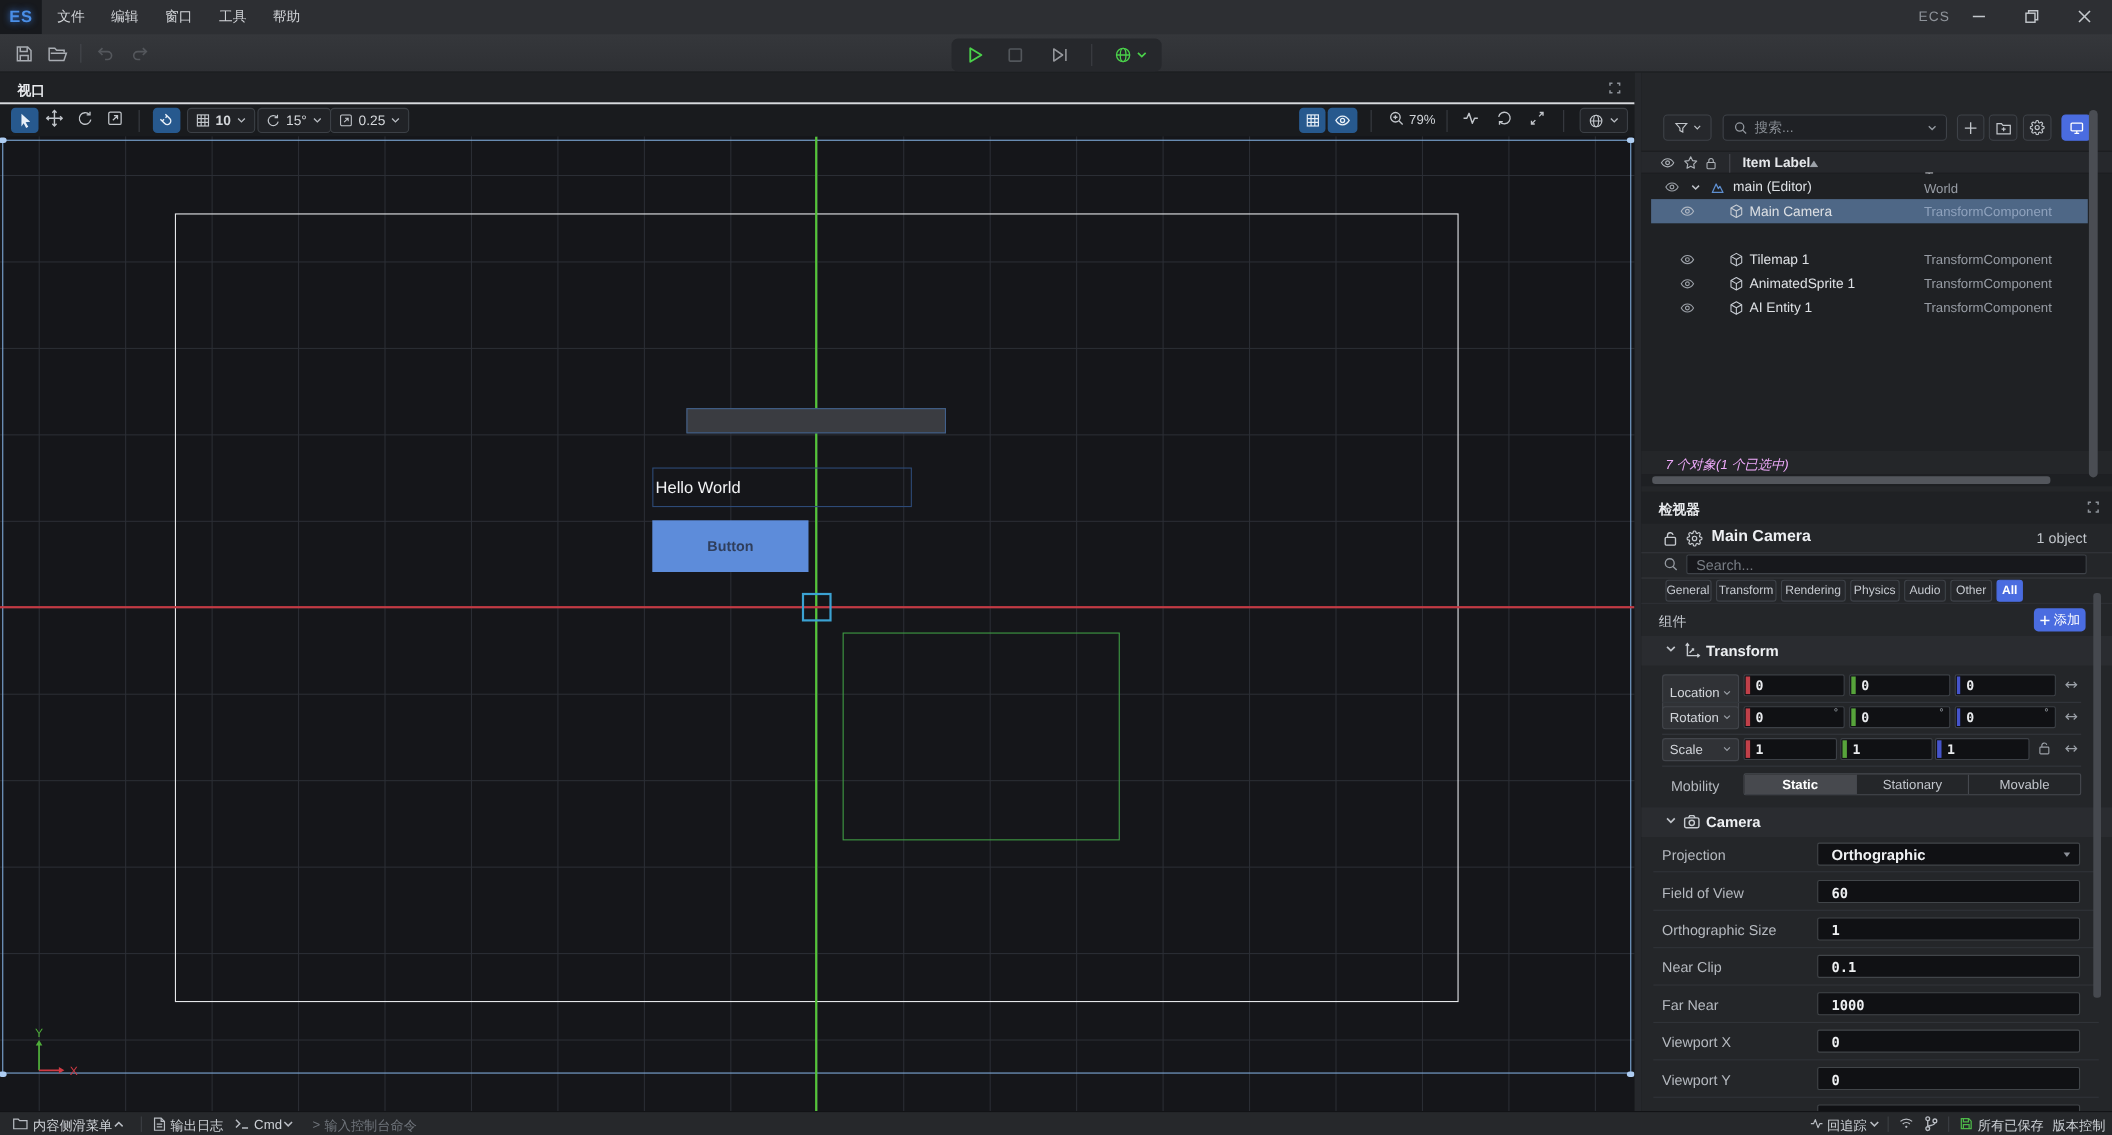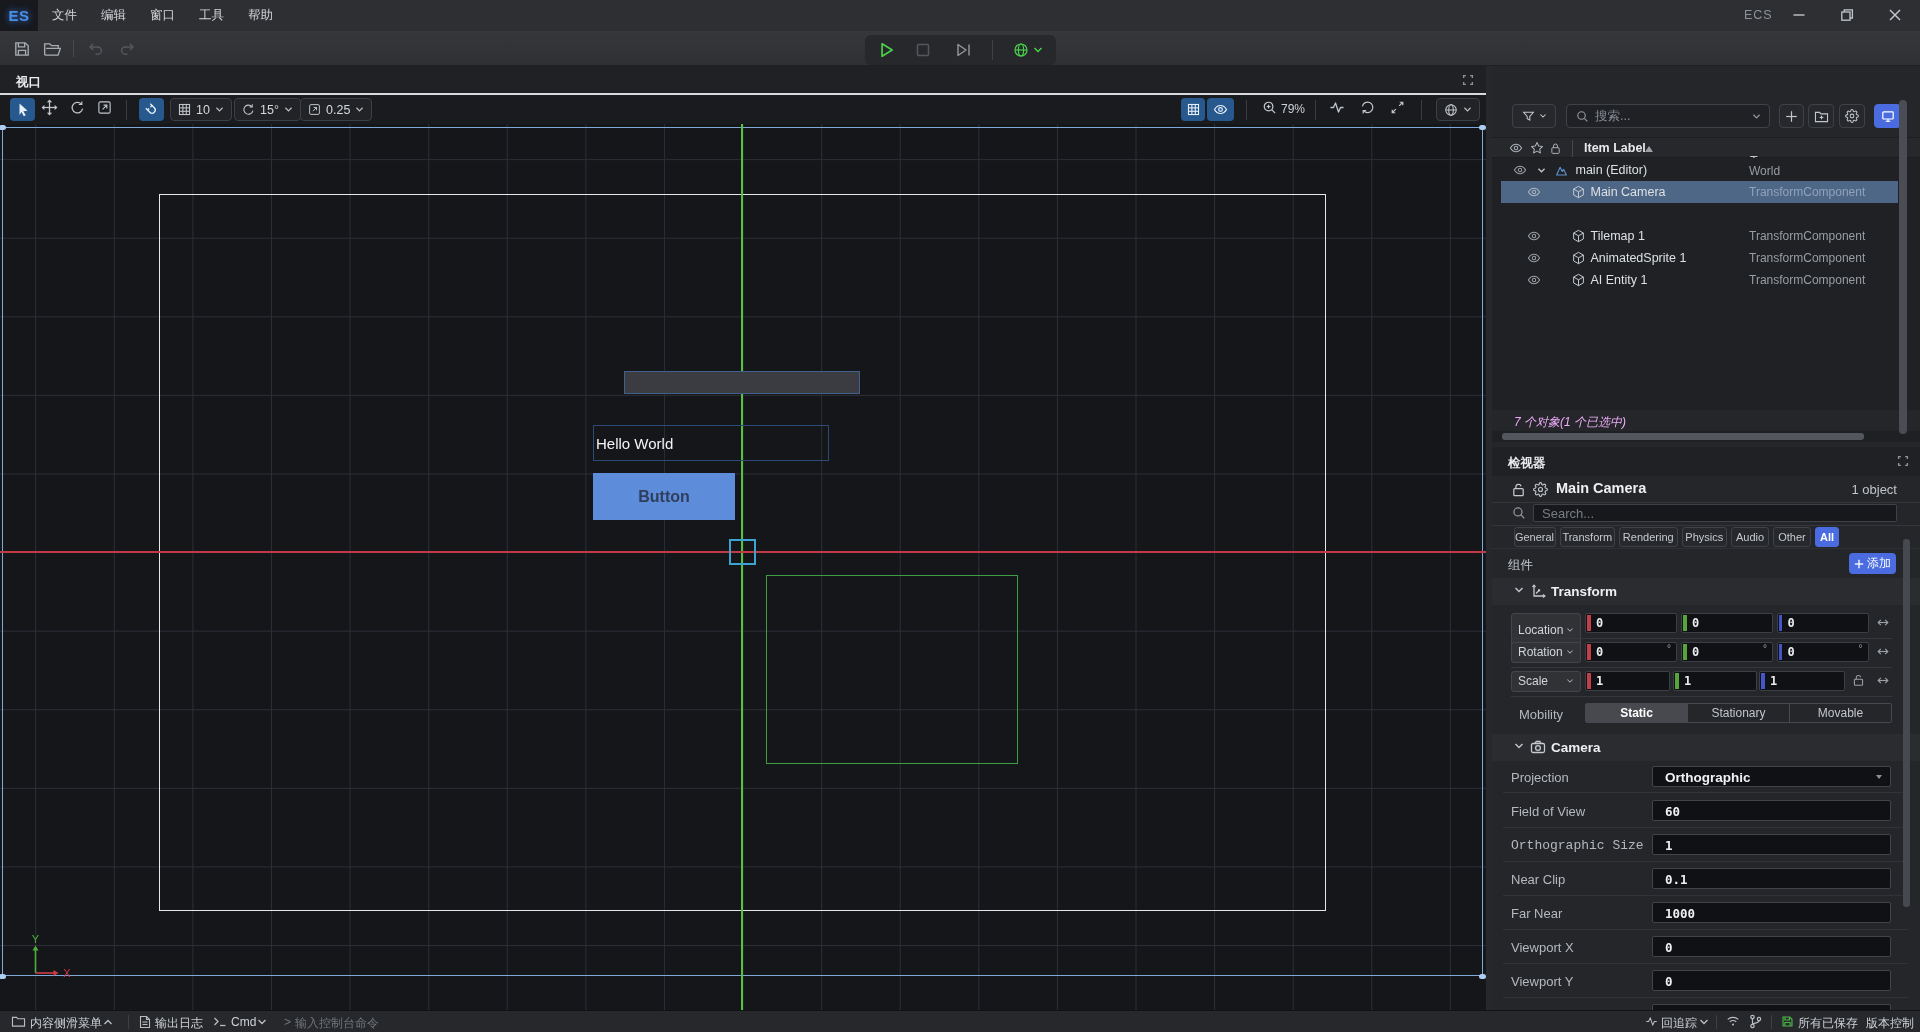--- a/index.html
+++ b/index.html
@@ -55,21 +55,21 @@
   .handle { width:7px; height:5px; border-radius:2.5px; background:#aecdf2; }
   #world-rect { left:159px; top:70px; width:1167px; height:717px; border:1.5px solid #e5e7ea; }
   #axis-green { left:741px; top:0; width:2px; height:886px; background:#55c43a; }
   #axis-red { left:0; top:427px; width:1486px; height:2px; background:#c23a44; }
   #gray-bar { left:624px; top:247px; width:236px; height:23px; background:#3a3c41; border:1px solid #41608c; }
   #hello-box { left:593px; top:301px; width:236px; height:36px; border:1px solid #2d4a77;
     display:flex; align-items:center; }
   #hello-box span { color:#f3f4f6; font-size:15px; padding-left:2px; }
   #ui-button { left:593px; top:349px; width:142px; height:47px; background:#5d8cda;
     display:flex; align-items:center; justify-content:center; }
-  #ui-button span { color:#2f3e5c; font-size:16px; font-weight:bold; }
+  #ui-button span { color:#2f3e5c; font-size:13px; font-weight:bold; }
   #center-square { left:729px; top:415px; width:27px; height:26px; border:2px solid #3ba2d2; }
   #green-rect { left:766px; top:451px; width:252px; height:189px; border:1.5px solid #3f9c44; }
 
   
   #right { left:1492px; top:66px; width:428px; height:944px; background:#242629; }
   .panel-strip { position:relative; height:29px; background:#1f2124; }
 
   
   .hbtn { background:#26282c; border:1px solid #3e4248; border-radius:4px; color:#c2c6cb;
     display:flex; align-items:center; justify-content:center; }
@@ -276,21 +276,21 @@
     <span class="i">
         <svg width="15" height="15" viewBox="0 0 16 16" fill="none" stroke="currentColor" stroke-width="1.4">
           <g transform="rotate(-45 8 8)">
             <path d="M4.6 2.8v6a3.4 3.4 0 0 0 6.8 0v-6"></path>
             <line x1="4.6" y1="5.4" x2="7" y2="5.4"></line>
             <line x1="9" y1="5.4" x2="11.4" y2="5.4"></line>
           </g>
         </svg>
       </span>
   </div>
-  <div class="drop abs" style="left:170px; top:3px; height:23px;">
+  <div class="drop abs" style="left:170px; top:3px; height:23px;font-weight:bold;">
     <span class="i">
         <svg width="13" height="13" viewBox="0 0 16 16" fill="none" stroke="currentColor" stroke-width="1.3">
           <rect x="1.8" y="1.8" width="12.4" height="12.4"></rect>
           <line x1="6" y1="1.8" x2="6" y2="14.2"></line>
           <line x1="10.2" y1="1.8" x2="10.2" y2="14.2"></line>
           <line x1="1.8" y1="6" x2="14.2" y2="6"></line>
           <line x1="1.8" y1="10.2" x2="14.2" y2="10.2"></line>
         </svg>
       </span>
     <span>10</span>
@@ -811,21 +811,21 @@
       <span class="caret"></span>
     </div>
     <div class="prop-sep" style="top:316px;"></div>
 
     <span class="insp-lab" style="left:19px; top:328px;">Field of View</span>
     <div class="prop-ctl" style="top:323.5px;">
       <span class="num">60</span>
     </div>
     <div class="prop-sep" style="top:351px;"></div>
 
-    <span class="insp-lab" style="left:19px; top:362px;font-family:Liberation Mono, monospace;">Orthographic Size</span>
+    <span class="insp-lab" style="left:19px; top:362px;">Orthographic Size</span>
     <div class="prop-ctl" style="top:357.5px;">
       <span class="num">1</span>
     </div>
     <div class="prop-sep" style="top:385px;"></div>
 
     <span class="insp-lab" style="left:19px; top:396px;">Near Clip</span>
     <div class="prop-ctl" style="top:391.5px;">
       <span class="num">0.1</span>
     </div>
     <div class="prop-sep" style="top:419px;"></div>

